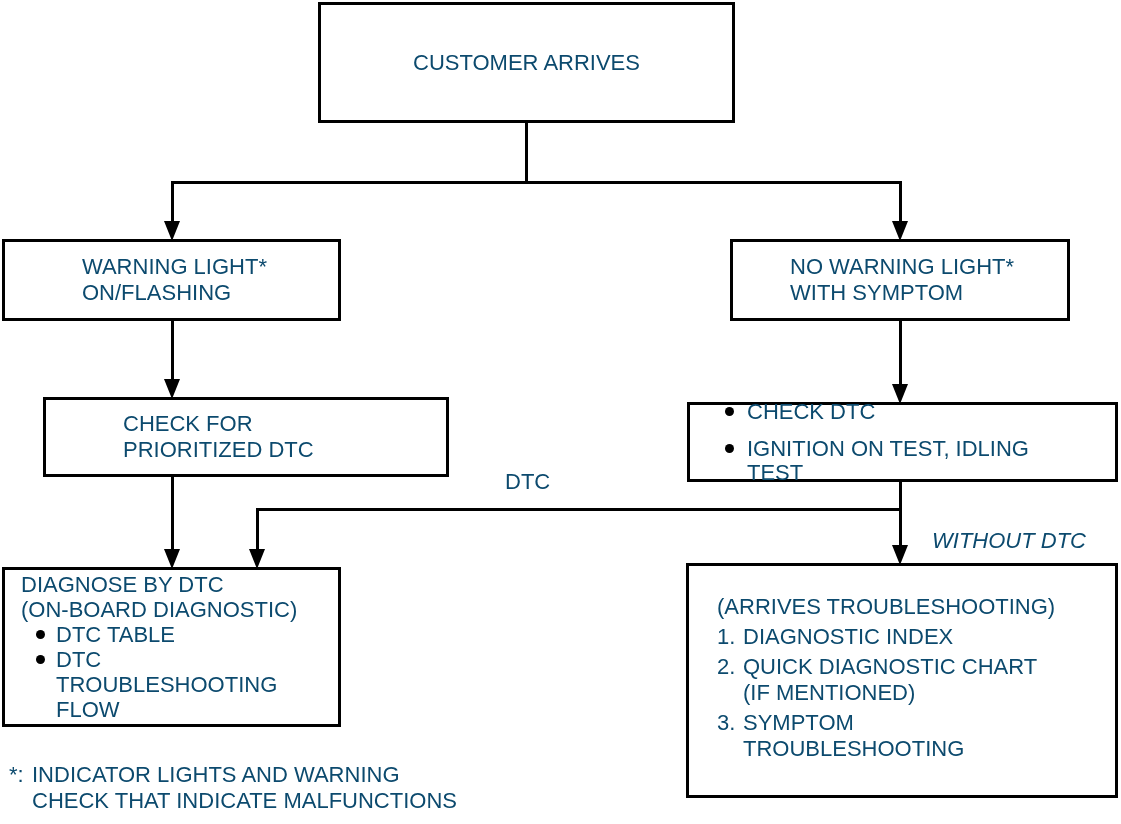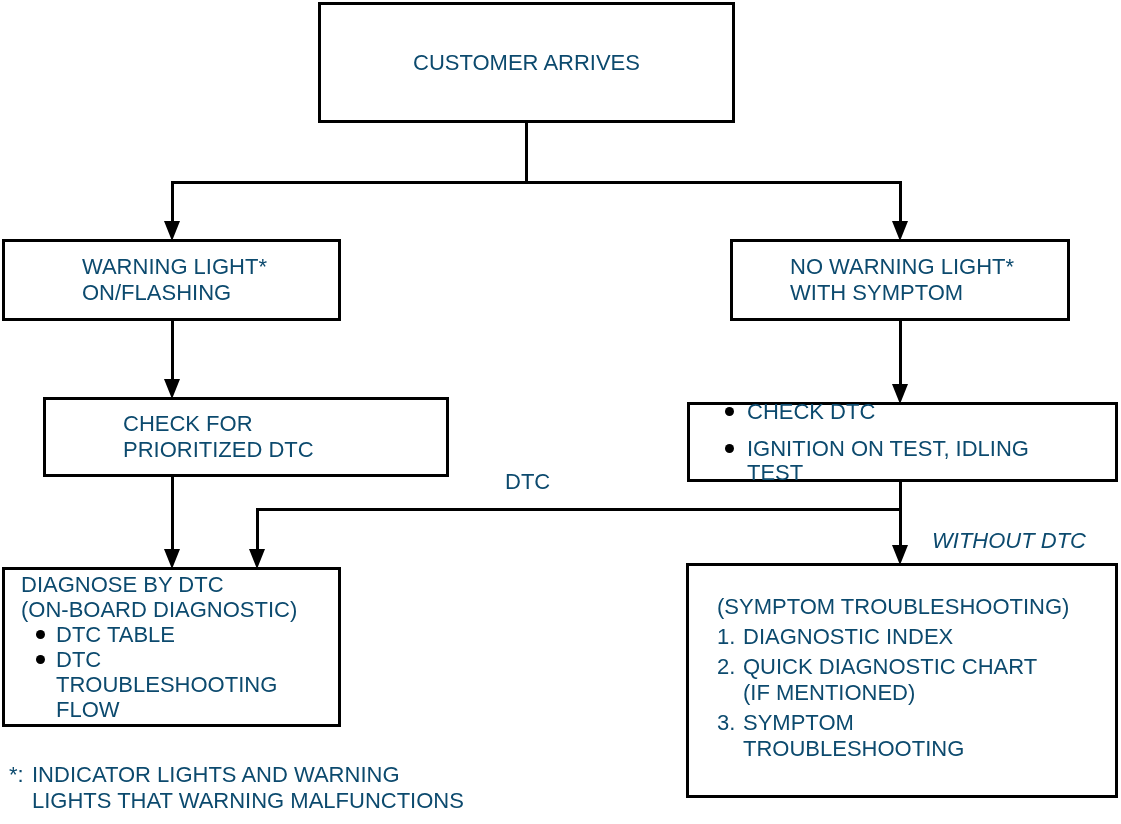--- a/index.html
+++ b/index.html
@@ -125,21 +125,21 @@
       <div>
         <div class="bline">DTC</div>
         <div class="bline">TROUBLESHOOTING</div>
         <div class="bline">FLOW</div>
       </div>
     </div>
   </div>
 
   <div class="box" id="box-diag-sym" style="left:686px;top:563px;width:432px;height:235px;">
     <div class="blk">
-      <div class="bline">(SYMPTOM TROUBLESHOOTING)</div>
+      <div class="bline">(ARRIVES TROUBLESHOOTING)</div>
     </div>
     <div class="nrow">
       <span class="num">1.</span>
       <div>
         <div class="bline">DIAGNOSTIC INDEX</div>
       </div>
     </div>
     <div class="nrow">
       <span class="num">2.</span>
       <div>
@@ -156,17 +156,17 @@
     </div>
   </div>
 
   <div class="edge-label" id="label-dtc">DTC</div>
   <div class="edge-label" id="label-without-dtc">WITHOUT DTC</div>
 
   <div class="footnote">
     <span class="fn-marker">*:</span>
     <div>
       <div class="bline">INDICATOR LIGHTS AND WARNING</div>
-      <div class="bline">LIGHTS THAT WARNING MALFUNCTIONS</div>
+      <div class="bline">CHECK THAT INDICATE MALFUNCTIONS</div>
     </div>
   </div>
 
 </div>
 
 </body></html>

